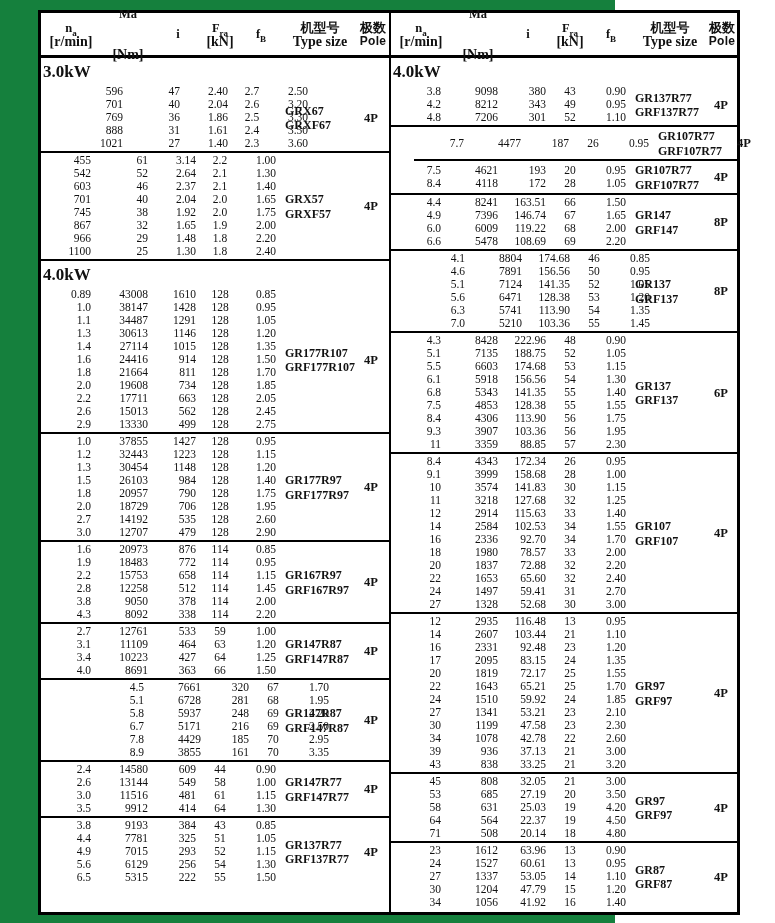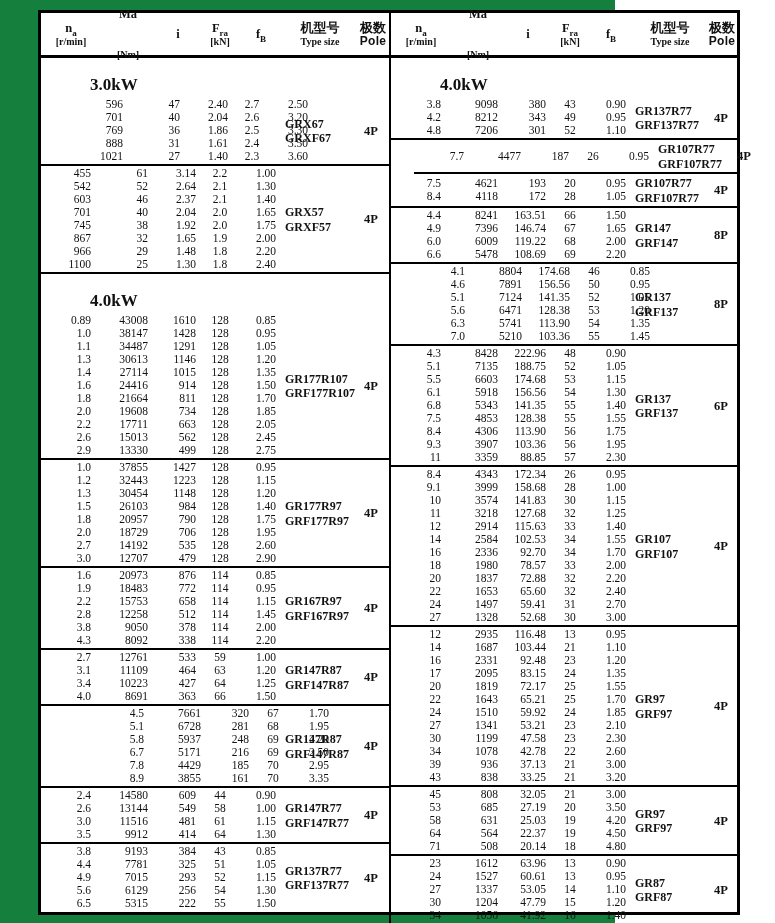--- a/index.html
+++ b/index.html
@@ -18,30 +18,30 @@
     display: flex; flex-direction: column;
     background: #fff;
   }
   .header-row { display: flex; height: 45px; border-bottom: 3px solid #000; flex: 0 0 auto; }
   .hhalf { width: 50%; display: flex; }
   .hhalf.rightside { border-left: 2.5px solid #000; }
   .hcell { display: flex; flex-direction: column; justify-content: center; align-items: center; }
   .h1 { font-weight: bold; font-size: 12.5px; line-height: 14px; white-space: nowrap; }
   .h1 sub { font-size: 9px; line-height: 0; }
   .h1.cjk { font-family: "Liberation Sans", sans-serif; font-size: 13px; }
-  .h2 { font-weight: bold; font-size: 10px; line-height: 13px; white-space: nowrap; }
+  .h2 { font-weight: bold; font-size: 14px; line-height: 13px; white-space: nowrap; }
   .h2.sans { font-family: "Liberation Sans", sans-serif; font-size: 12px; letter-spacing: 0.3px; }
 
   .body-row { flex: 1 1 auto; display: flex; }
   .bhalf { width: 50%; display: flex; flex-direction: column; }
   .bhalf.rightside { border-left: 2.5px solid #000; }
 
   .section-title {
     font-weight: bold; font-size: 17px; line-height: 21px;
-    padding: 16px 0 2px 2px; flex: 0 0 auto; margin-left: 47px;
+    padding: 3px 0 2px 2px; flex: 0 0 auto;
   }
   .block {
     position: relative; border-bottom: 2px solid #000;
     display: flex; flex-direction: column; justify-content: center;
     padding: 1px 0; flex: 0 0 auto;
   }
   .section:last-child .block:last-child { border-bottom: none; }
   .row { display: flex; align-items: center; height: 13px; }
   .c { font-size: 11.5px; line-height: 13px; }
   .w0 { width: 60px; } .w1 { width: 54px; gap: 27px; } .w2 { width: 46px; }
@@ -941,21 +941,21 @@
               <div class="rows">
                 <div class="row">
                   <span class="c c0">12</span>
                   <span class="c c1">2935</span>
                   <span class="c c2">116.48</span>
                   <span class="c c3">13</span>
                   <span class="c c4">0.95</span>
                 </div>
                 <div class="row">
                   <span class="c c0">14</span>
-                  <span class="c c1">1687</span>
+                  <span class="c c1">2607</span>
                   <span class="c c2">103.44</span>
                   <span class="c c3">21</span>
                   <span class="c c4">1.10</span>
                 </div>
                 <div class="row">
                   <span class="c c0">16</span>
                   <span class="c c1">2331</span>
                   <span class="c c2">92.48</span>
                   <span class="c c3">23</span>
                   <span class="c c4">1.20</span>

